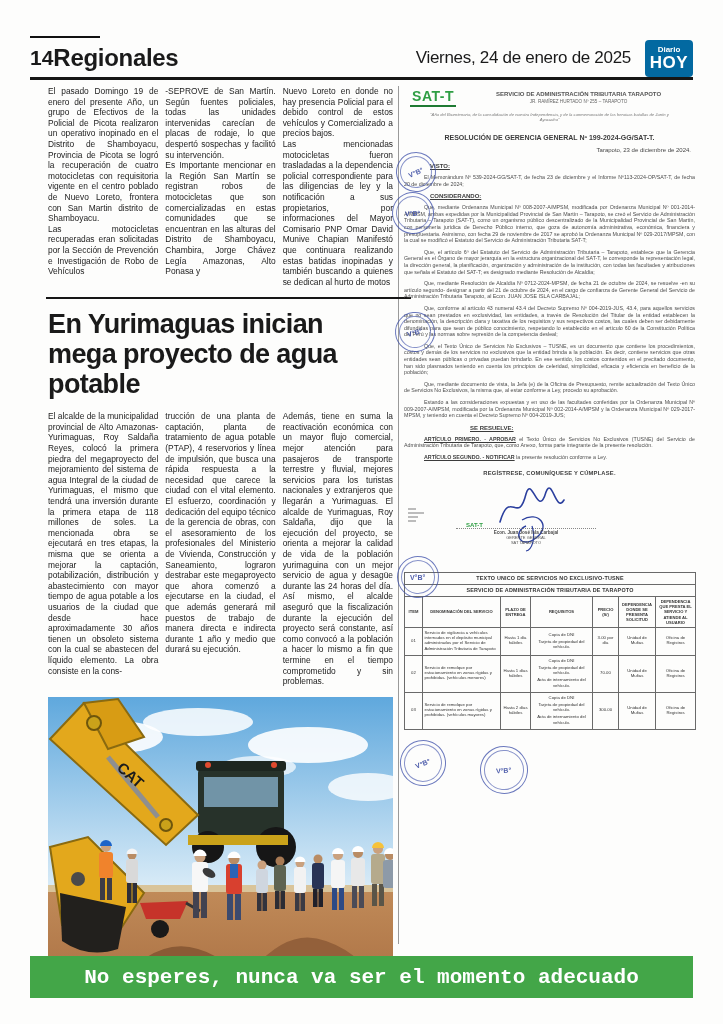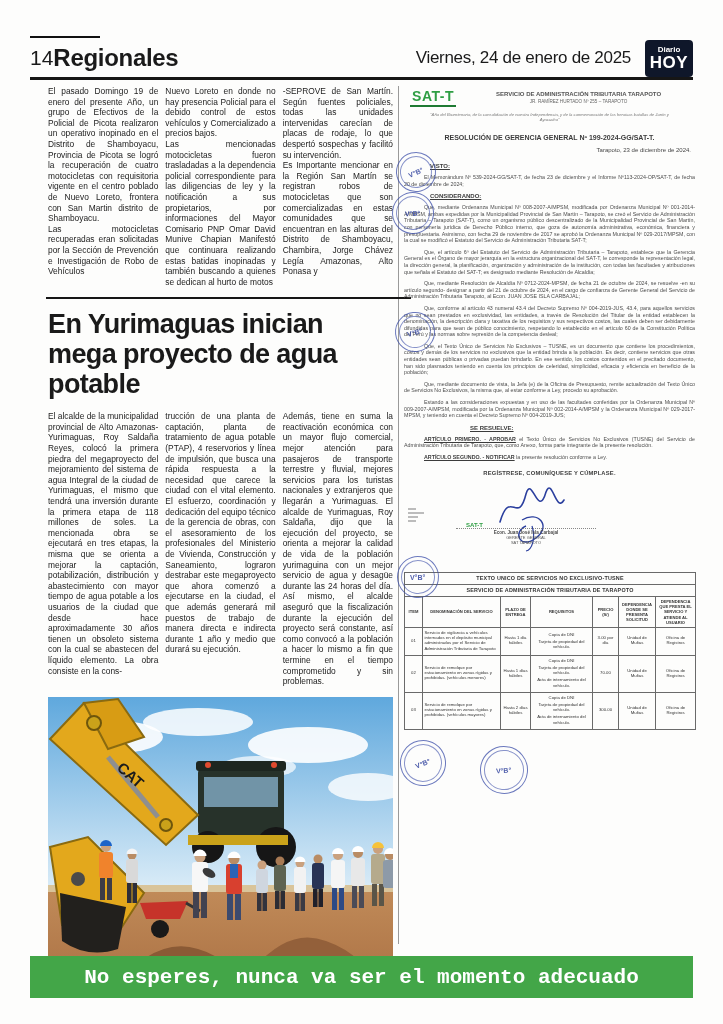--- a/index.html
+++ b/index.html
@@ -2,25 +2,25 @@
 <html><head>
 <meta charset="utf-8">
 <style>
   html,body{margin:0;padding:0}
   body{width:723px;height:1024px;position:relative;background:#fdfdfc;
        font-family:"Liberation Sans",sans-serif;color:#1a1a1a;overflow:hidden}
 
   
   .top-mini-rule{position:absolute;left:30px;top:36px;width:70px;height:2px;background:#111}
   .header{position:absolute;left:30px;top:41px;width:663px;height:34px;display:flex;align-items:center}
-  .page-num{font-size:21px;font-weight:normal}
+  .page-num{font-size:21px;font-weight:bold}
   .section{font-size:24px;font-weight:bold;letter-spacing:-.3px}
   .hspace{flex:1}
   .date{font-size:17px;letter-spacing:-.3px}
-  .brand{margin-left:14px;width:48px;height:37px;background:#0f172a;border-radius:4px;
+  .brand{margin-left:14px;width:48px;height:37px;background:#0369a1;border-radius:4px;
          display:flex;flex-direction:column;align-items:center;justify-content:center;line-height:1}
   .brand .b-top{color:#fff;font-size:8px;font-weight:bold}
   .brand .b-name{color:#fff;font-size:17px;font-weight:bold;letter-spacing:.5px}
   .header-rule{position:absolute;left:30px;top:77px;width:663px;height:3px;background:#161616}
   .vdivider{position:absolute;left:398px;top:86px;width:1px;height:858px;background:#9a9a9a}
 
   
   .left{position:absolute;left:48px;top:86px;width:345px}
   .h1a{font-size:12.6px;font-weight:bold;text-align:center;line-height:15px;margin:2px 6px 9px}
   .cols{display:flex;gap:7px}
@@ -100,24 +100,24 @@
   </div>
 </div>
 <div class="header-rule"></div>
 <div class="vdivider"></div>
 
 <div class="left">
 
   <div class="cols">
     <div class="col">El pasado Domingo 19 de enero del presente Año, un grupo de Efectivos de la Policial de Picota realizaron un operativo inopinado en el Distrito de Shamboyacu, Provincia de Picota se logró la recuperación de cuatro motocicletas con requisitoria vigente en el centro poblado de Nuevo Loreto, frontera con San Martin distrito de Shamboyacu.
 Las motocicletas recuperadas eran solicitadas por la Sección de Prevención e Investigación de Robo de Vehículos</div>
+    <div class="col">-SEPROVE de San Martín. Según fuentes policiales, todas las unidades intervenidas carecían de placas de rodaje, lo que despertó sospechas y facilitó su intervención.
+Es Importante mencionar en la Región San Martín se registran robos de motocicletas que son comercializadas en estas comunidades que se encuentran en las alturas del Distrito de Shamboyacu, Chambira, Jorge Chávez Legía Amazonas, Alto Ponasa y</div>
     <div class="col">Nuevo Loreto en donde no hay presencia Policial para el debido control de estos vehículos y Comercializado a precios bajos.
 Las mencionadas motocicletas fueron trasladadas a la dependencia policial correspondiente para las diligencias de ley y la notificación a sus propietarios, por informaciones del Mayor Comisario PNP Omar David Munive Chapian Manifestó que continuara realizando estas batidas inopinadas y también buscando a quienes se dedican al hurto de motos</div>
-    <div class="col">-SEPROVE de San Martín. Según fuentes policiales, todas las unidades intervenidas carecían de placas de rodaje, lo que despertó sospechas y facilitó su intervención.
-Es Importante mencionar en la Región San Martín se registran robos de motocicletas que son comercializadas en estas comunidades que se encuentran en las alturas del Distrito de Shamboyacu, Chambira, Jorge Chávez Legía Amazonas, Alto Ponasa y</div>
   </div>
 
   <div class="sep2"></div>
 
   <div class="h2a">En Yurimaguas inician mega proyecto de agua potable</div>
   <div class="cols">
     <div class="col">El alcalde de la municipalidad provincial de Alto Amazonas-Yurimaguas, Roy Saldaña Reyes, colocó la primera piedra del megaproyecto del mejoramiento del sistema de agua Integral de la ciudad de Yurimaguas, el mismo que tendrá una inversión durante la primera etapa de 118 millones de soles. La mencionada obra se ejecutará en tres etapas, la misma que se orienta a mejorar la captación, potabilización, distribución y abastecimiento con mayor tiempo de agua potable a los usuarios de la ciudad que desde hace aproximadamente 30 años tienen un obsoleto sistema con la cual se abastecen del líquido elemento. La obra consiste en la cons-</div>
     <div class="col">trucción de una planta de captación, planta de tratamiento de agua potable (PTAP), 4 reservorios y línea de impulsión, que busca una rápida respuesta a la necesidad que carece la ciudad con el vital elemento. El esfuerzo, coordinación y dedicación del equipo técnico de la gerencia de obras, con el asesoramiento de los profesionales del Ministerio de Vivienda, Construcción y Saneamiento, lograron destrabar este megaproyecto que ahora comenzó a ejecutarse en la ciudad, el que además generará mil puestos de trabajo de manera directa e indirecta durante 1 año y medio que durará su ejecución.</div>
     <div class="col">Además, tiene en suma la reactivación económica con un mayor flujo comercial, mejor atención para pasajeros de transporte terrestre y fluvial, mejores servicios para los turistas nacionales y extranjeros que llegarán a Yurimaguas. El alcalde de Yurimaguas, Roy Saldaña, dijo que la ejecución del proyecto, se orienta a mejorar la calidad de vida de la población yurimaguina con un mejor servicio de agua y desagüe durante las 24 horas del día. Así mismo, el alcalde aseguró que la fiscalización durante la ejecución del proyecto será constante, así como convocó a la población a hacer lo mismo a fin que termine en el tiempo comprometido y sin problemas.</div>
   </div>

